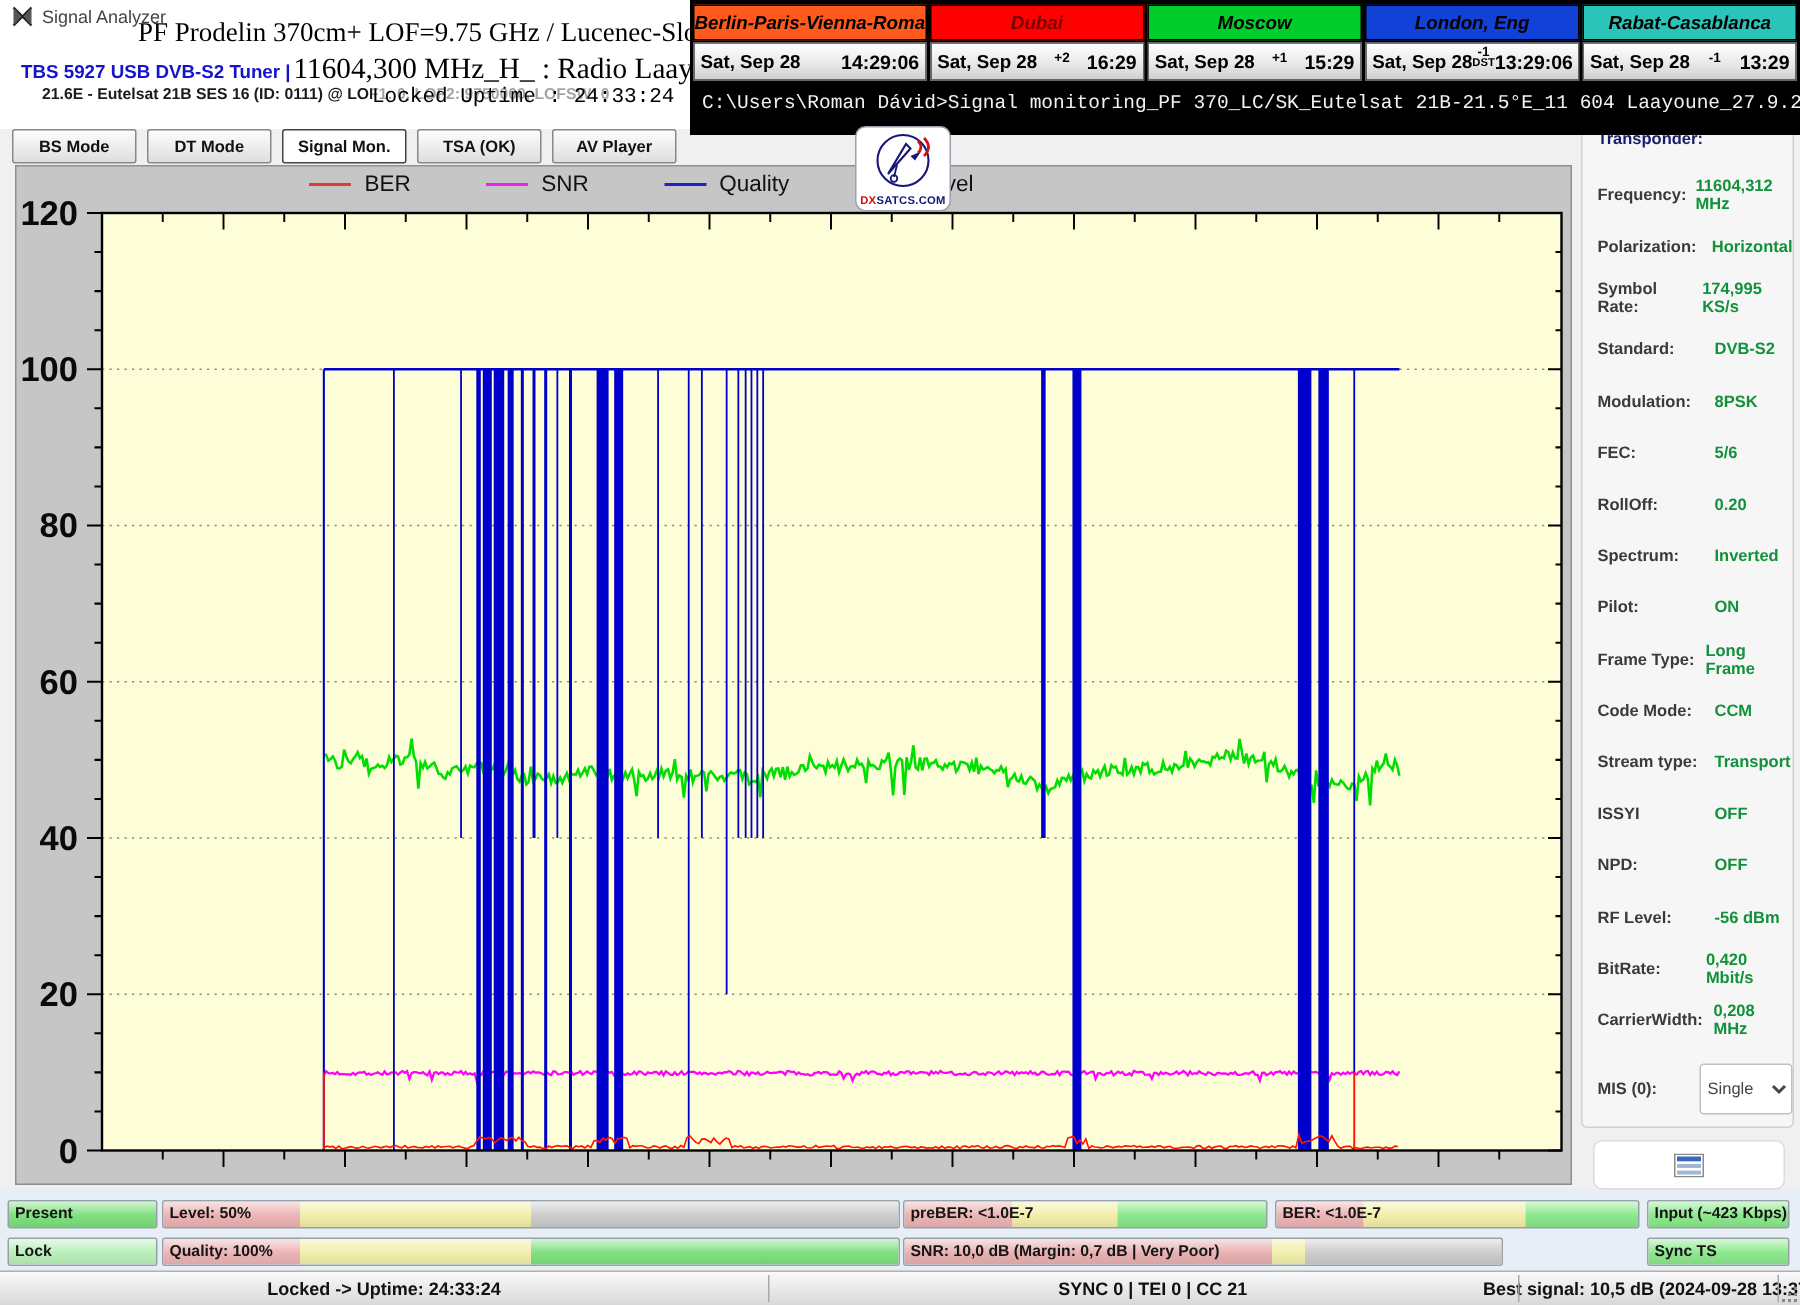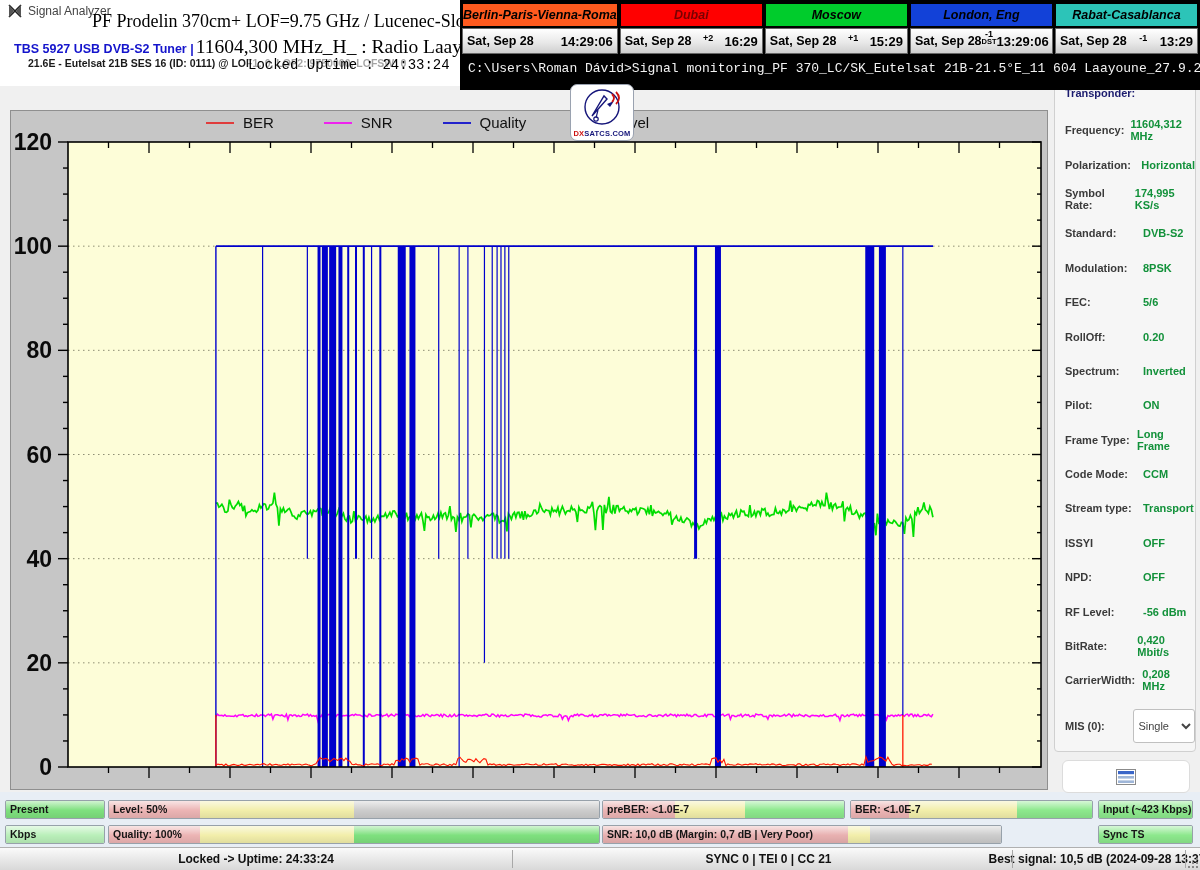--- a/index.html
+++ b/index.html
@@ -97,20 +97,27 @@
     </div>
     <div id="hline1">PF Prodelin 370cm+ LOF=9.75 GHz / Lucenec-Slovakia</div>
     <div id="hline2">
       <span id="tuner">TBS 5927 USB DVB-S2 Tuner |</span>
       <span id="channel"> 11604,300 MHz_H_ : Radio Laayoune</span>
     </div>
     <div id="hline3">21.6E - Eutelsat 21B  SES 16 (ID: 0111) @ LOF1: 0, LOF2: 9750000, LOFSW: 0</div>
     <div id="hline4">Locked Uptime : 24:33:24</div>
   </div>
 
+  <div id="tabbar">
+      <div class="tab">BS Mode</div>
+      <div class="tab">DT Mode</div>
+      <div class="tab active">Signal Mon.</div>
+      <div class="tab">TSA (OK)</div>
+      <div class="tab">AV Player</div>
+    </div>
 
   <div id="chart">
     <div id="legend">
         <div class="leg-item">
           <div class="leg-swatch" style="border-top-color:#e03c3c"></div>
           <span class="leg-label">BER</span>
         </div>
         <div class="leg-item">
           <div class="leg-swatch" style="border-top-color:#ee22ee"></div>
           <span class="leg-label">SNR</span>
@@ -471,21 +478,21 @@
           <div class="seg" style="background: rgb(140, 232, 140); width: 100%;"></div>
         </div>
         <div class="gloss"></div>
         <div class="lbl">Input (~423 Kbps)</div>
       </div>
       <div class="ibar" style="left: 5px; top: 33px; width: 100px;">
         <div class="segs">
           <div class="seg" style="background: rgb(185, 239, 185); width: 100%;"></div>
         </div>
         <div class="gloss"></div>
-        <div class="lbl">Kbps</div>
+        <div class="lbl">Lock</div>
       </div>
       <div class="ibar" style="left: 108px; top: 33px; width: 492px;">
         <div class="segs">
           <div class="seg" style="background: rgb(236, 180, 180); width: 18.5%;"></div>
           <div class="seg" style="background: rgb(242, 238, 170); width: 31.5%;"></div>
           <div class="seg" style="background: rgb(126, 224, 126); width: 50%;"></div>
         </div>
         <div class="gloss"></div>
         <div class="lbl">Quality: 100%</div>
       </div>

